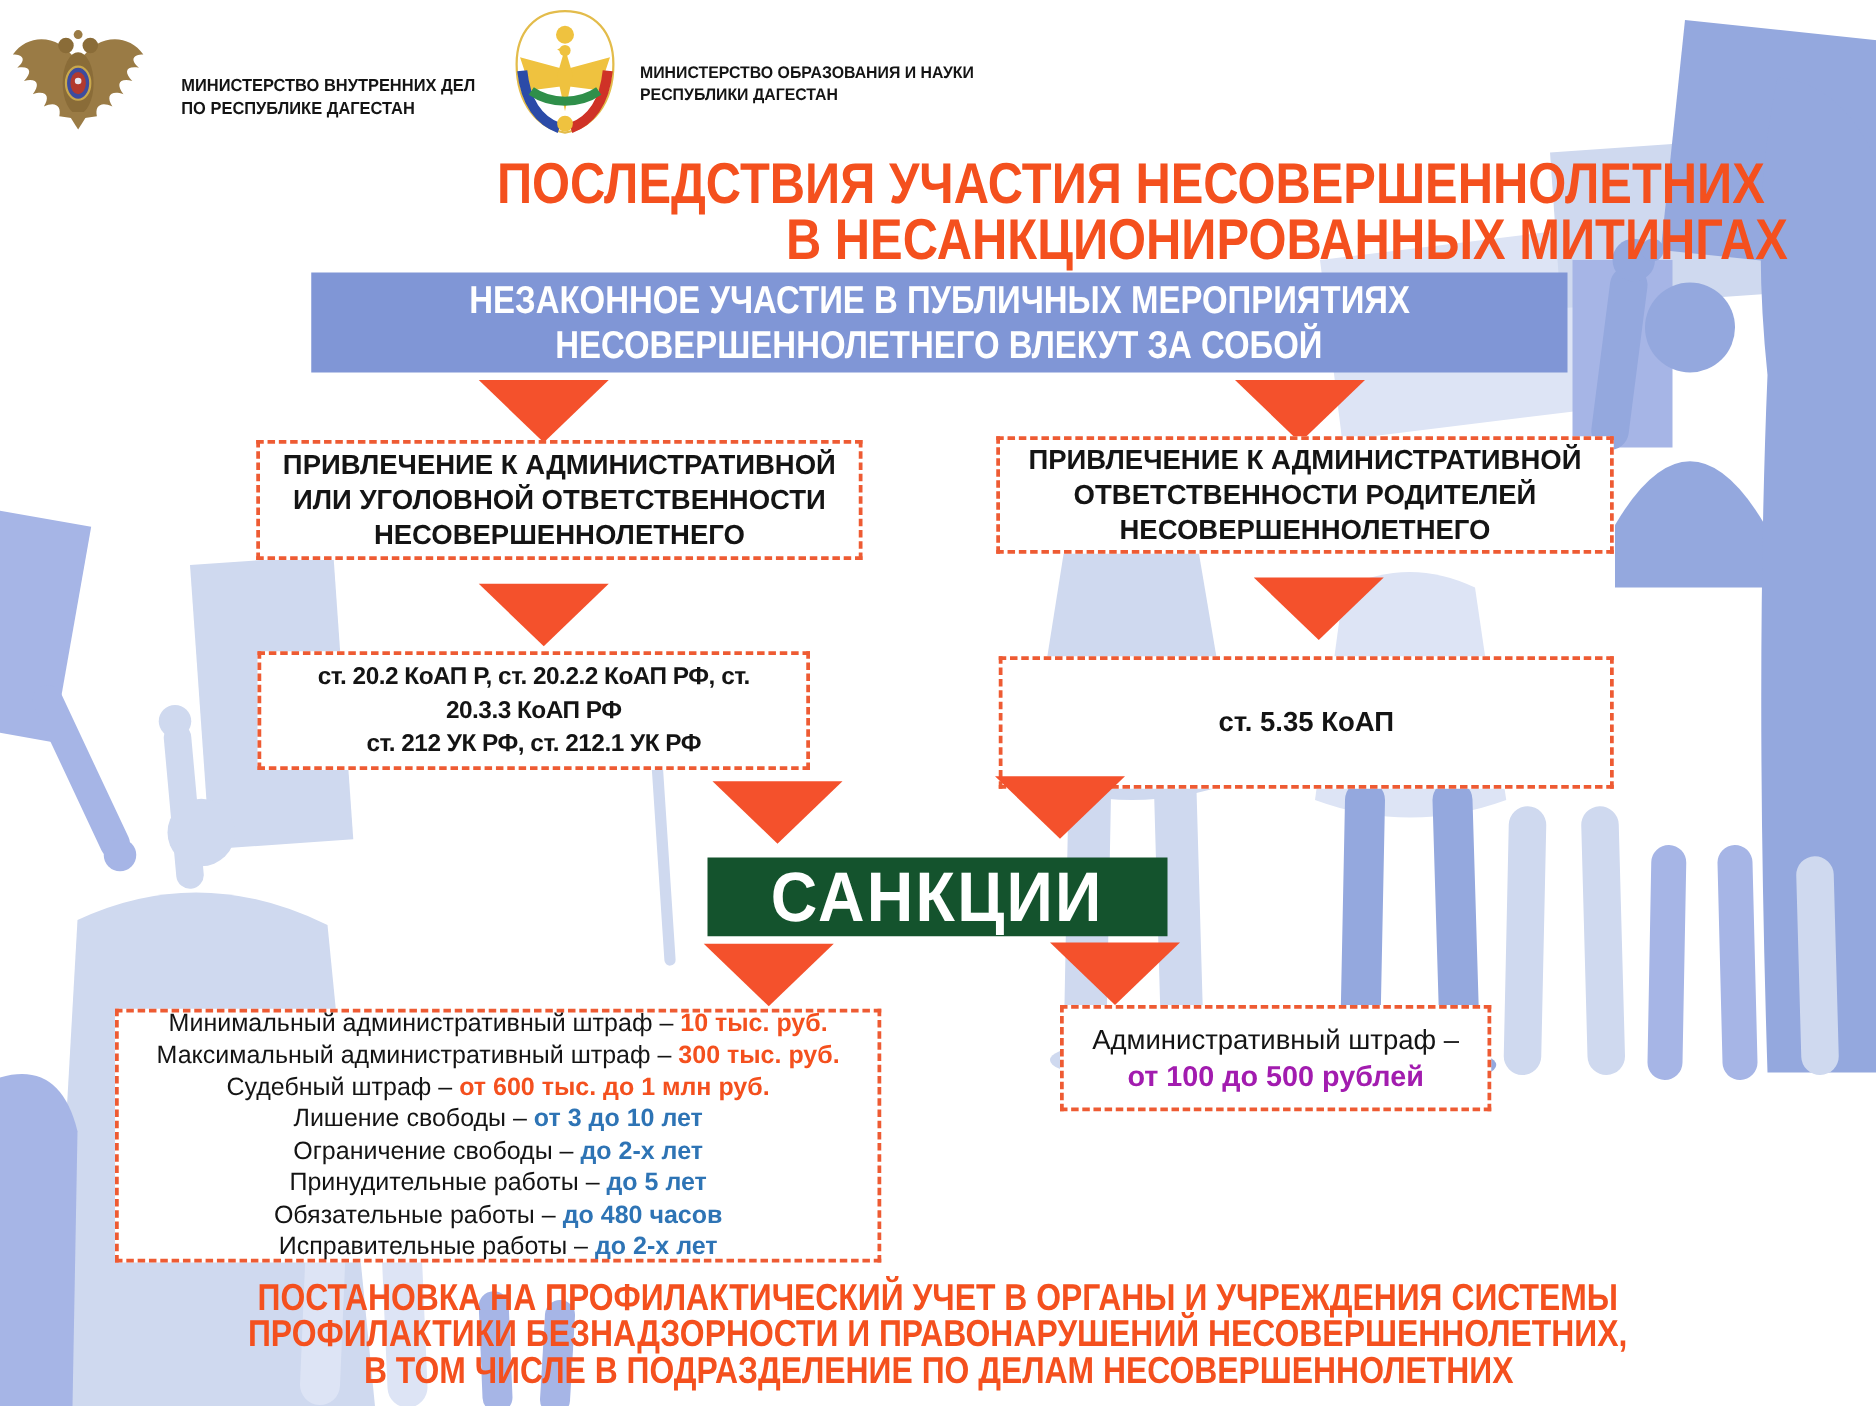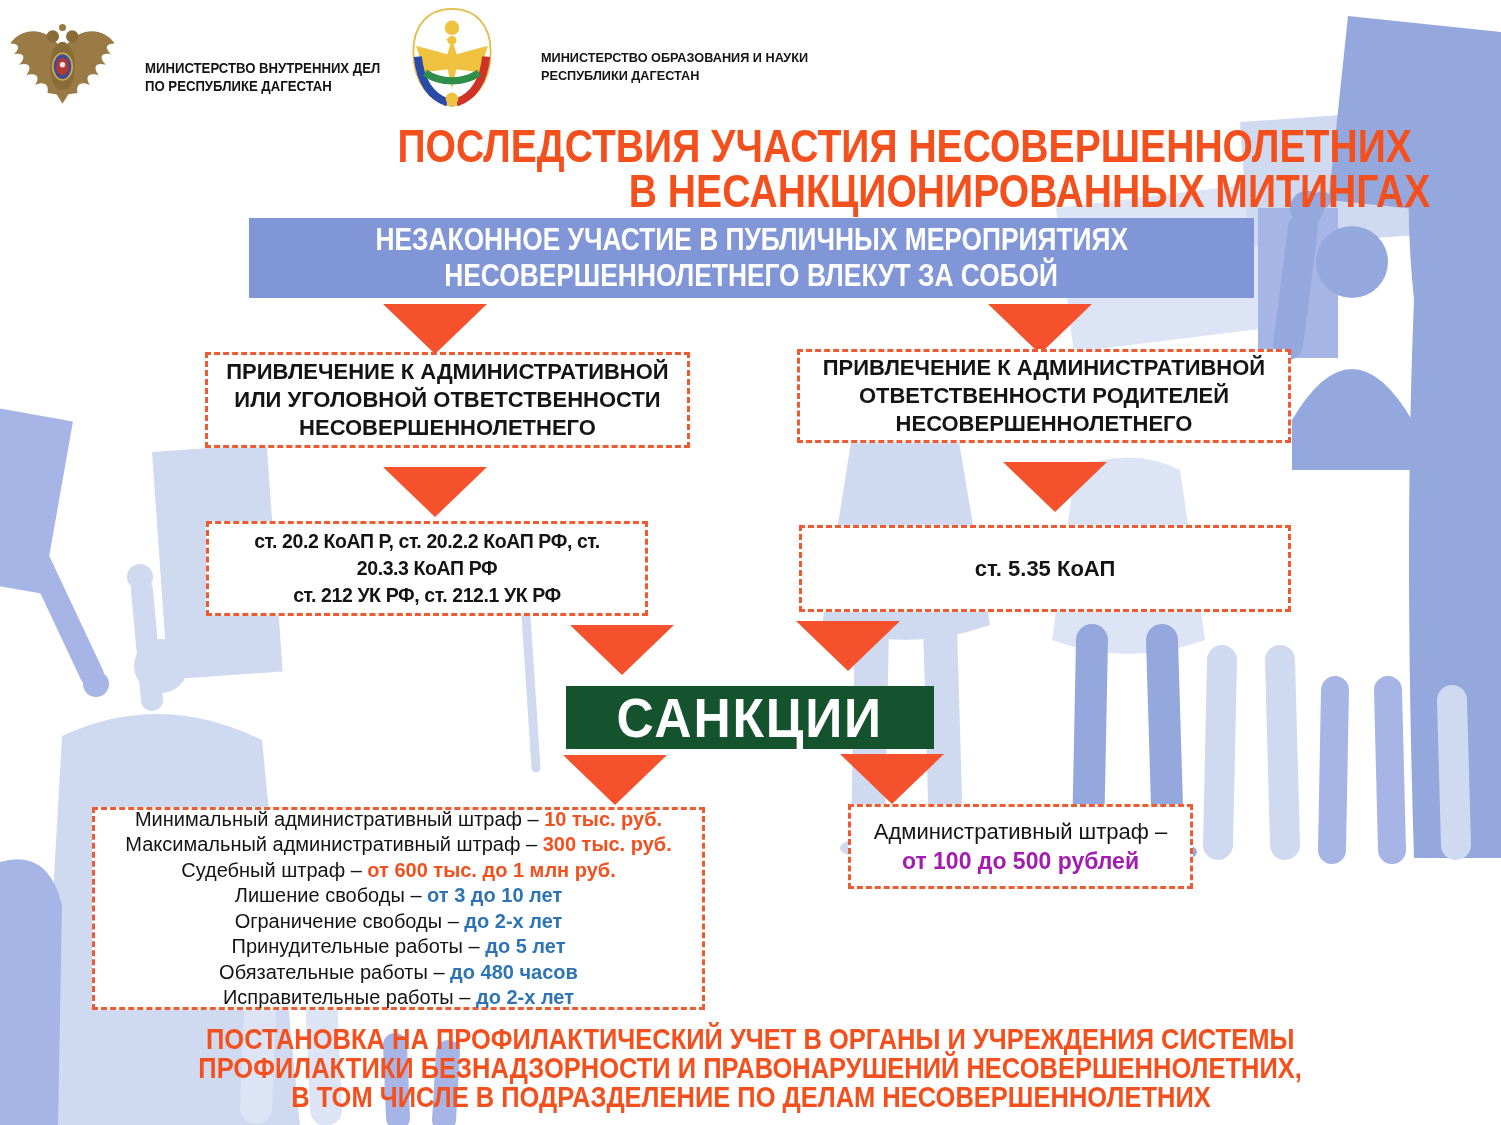--- a/index.html
+++ b/index.html
@@ -7,21 +7,21 @@
   #canvas{position:relative;width:1501px;height:1125px;overflow:hidden;background:#fff;}
   #bg{position:absolute;left:0;top:0;z-index:1;}
   #content{position:absolute;inset:0;z-index:2;}
 
   .abs{position:absolute;}
   .condense{display:inline-block;transform:scaleX(.85);transform-origin:50% 50%;white-space:nowrap;}
   .condense-l{display:inline-block;transform:scaleX(.94);transform-origin:0 50%;white-space:nowrap;}
 
   
   .logo-text{font-size:14px;font-weight:bold;color:#141414;line-height:18px;}
-  .logo-text.edu{font-size:13.5px;margin-left:29px;}
+  .logo-text.edu{font-size:13.5px;}
 
   
   .title{left:0;right:0;top:124px;text-align:right;color:#F4501E;font-weight:bold;font-size:46px;line-height:45px;}
 
   
   .banner{left:249px;top:218px;width:1005px;height:80px;background:#8096D6;display:flex;flex-direction:column;align-items:center;justify-content:center;color:#fff;font-weight:bold;font-size:31px;line-height:36px;}
 
   
   .arr{position:absolute;width:0;height:0;border-left:52px solid transparent;border-right:52px solid transparent;border-top:50px solid #F4512C;}
 
@@ -162,21 +162,21 @@
     </div>
 
     <div class="arr" style="left:383px;top:467px;"></div>
     <div class="arr" style="left:1003px;top:462px;"></div>
 
     <div class="dash-box" style="left:206px;top:521px;width:442px;height:95px;">
       <div class="art-line">ст. 20.2 КоАП Р, ст. 20.2.2 КоАП РФ, ст.</div>
       <div class="art-line">20.3.3 КоАП РФ</div>
       <div class="art-line">ст. 212 УК РФ, ст. 212.1 УК РФ</div>
     </div>
-    <div class="dash-box" style="left:799px;top:525px;width:492px;height:87px;">
+    <div class="dash-box" style="left:799px;top:525px;width:492px;height:106px;">
       <div class="hdr-line">ст. 5.35 КоАП</div>
     </div>
 
     <div class="arr" style="left:570px;top:625px;"></div>
     <div class="arr" style="left:796px;top:621px;"></div>
 
     <div class="abs sanc">
       <span>САНКЦИИ</span>
     </div>
 

